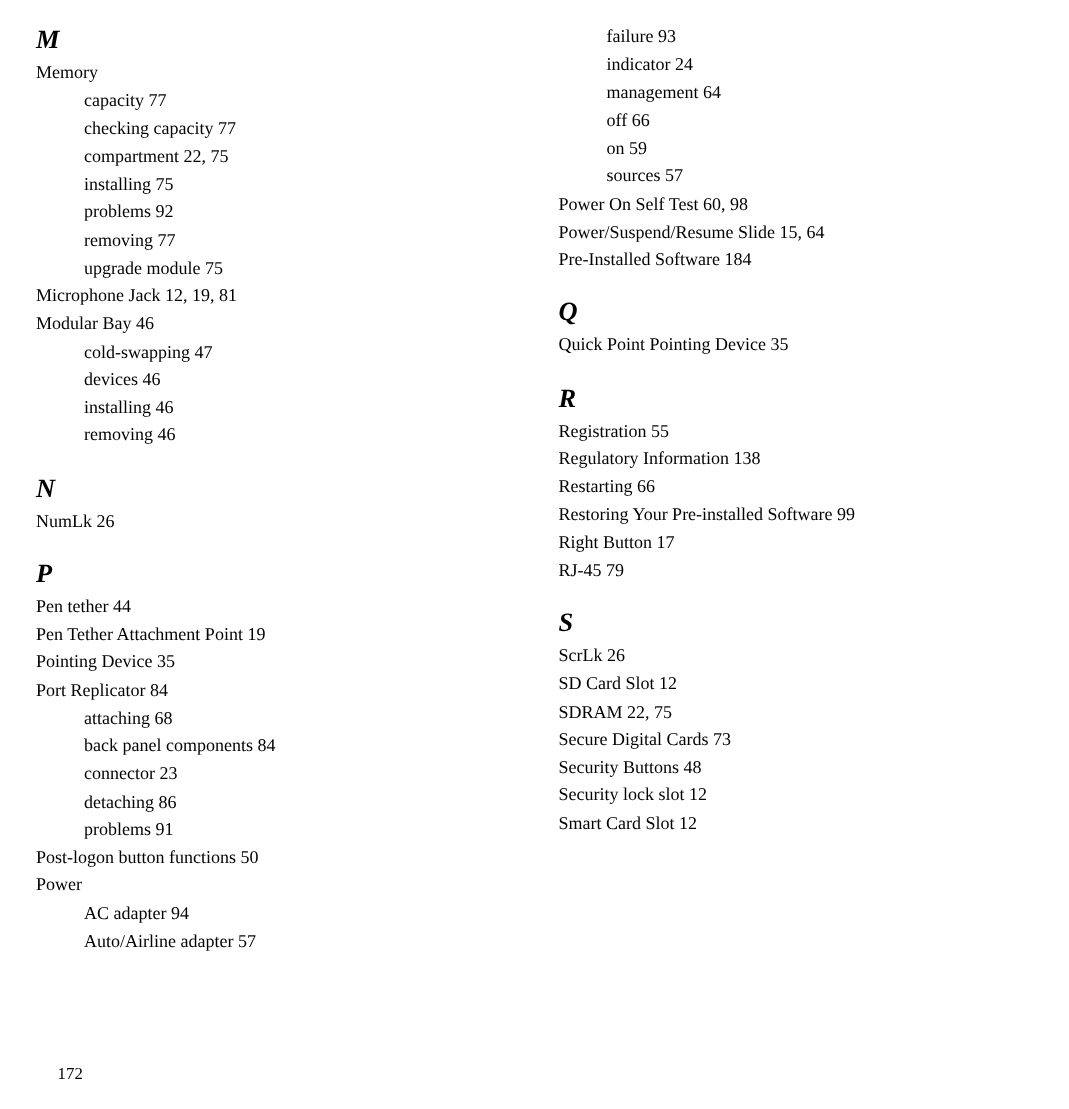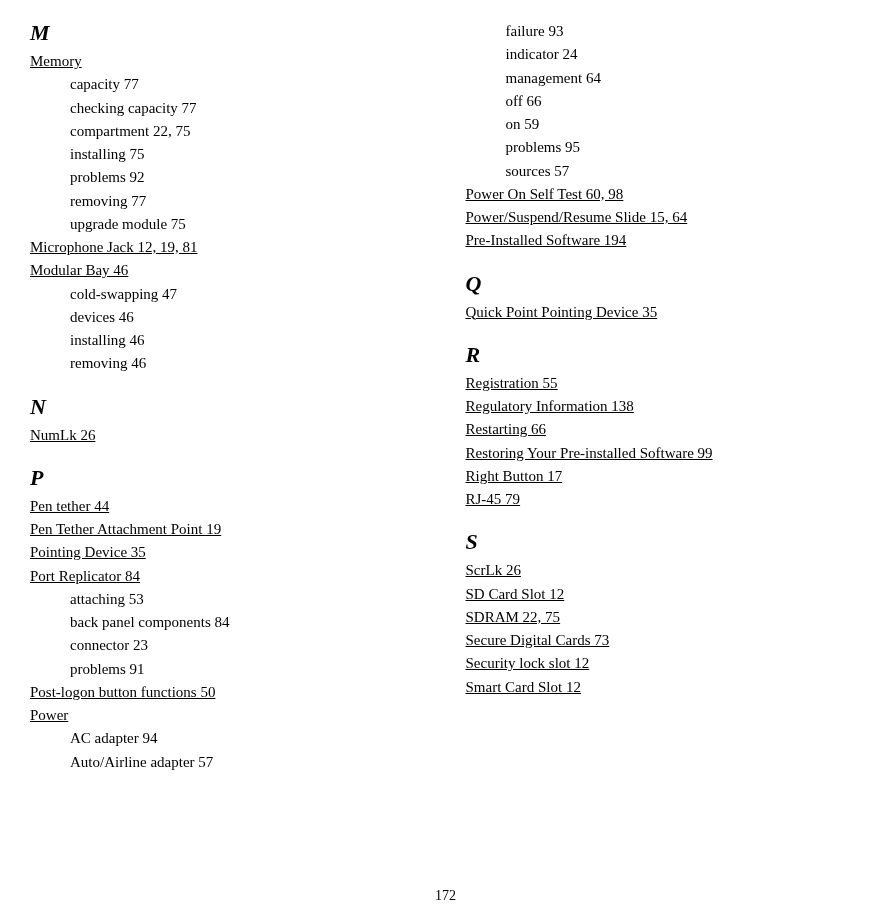--- a/index.html
+++ b/index.html
@@ -46,35 +46,34 @@
     .section-block {
       margin-bottom: 18px;
     }
 
     .index-entry {
       line-height: 1.55;
     }
 
     .index-entry.top-level {
       font-weight: normal;
-      text-decoration: underline;
     }
 
     .index-entry.indented {
       padding-left: 40px;
     }
 
     .page-number {
-      text-align: center;
       margin-top: 30px;
       font-size: 14px;
       position: absolute;
       bottom: 20px;
       left: 0;
       right: 0;
+      padding-left: 48px;
     }
   </style>
 </head>
 <body>
 
 <div class="page-container">
 
   <div class="left-column">
 
     <div class="section-block">
@@ -99,45 +98,45 @@
       <div class="section-letter">N</div>
       <div class="index-entry top-level">NumLk 26</div>
     </div>
 
     <div class="section-block">
       <div class="section-letter">P</div>
       <div class="index-entry top-level">Pen tether 44</div>
       <div class="index-entry top-level">Pen Tether Attachment Point 19</div>
       <div class="index-entry top-level">Pointing Device 35</div>
       <div class="index-entry top-level">Port Replicator 84</div>
-      <div class="index-entry indented">attaching 53</div>
+      <div class="index-entry indented">attaching 68</div>
       <div class="index-entry indented">back panel components 84</div>
       <div class="index-entry indented">connector 23</div>
+      <div class="index-entry indented">detaching 86</div>
       <div class="index-entry indented">problems 91</div>
       <div class="index-entry top-level">Post-logon button functions 50</div>
       <div class="index-entry top-level">Power</div>
       <div class="index-entry indented">AC adapter 94</div>
       <div class="index-entry indented">Auto/Airline adapter 57</div>
     </div>
 
   </div>
 
   <div class="right-column">
 
     <div class="section-block">
       <div class="index-entry indented">failure 93</div>
       <div class="index-entry indented">indicator 24</div>
       <div class="index-entry indented">management 64</div>
       <div class="index-entry indented">off 66</div>
       <div class="index-entry indented">on 59</div>
-      <div class="index-entry indented">problems 95</div>
       <div class="index-entry indented">sources 57</div>
       <div class="index-entry top-level">Power On Self Test 60, 98</div>
       <div class="index-entry top-level">Power/Suspend/Resume Slide 15, 64</div>
-      <div class="index-entry top-level">Pre-Installed Software 194</div>
+      <div class="index-entry top-level">Pre-Installed Software 184</div>
     </div>
 
     <div class="section-block">
       <div class="section-letter">Q</div>
       <div class="index-entry top-level">Quick Point Pointing Device 35</div>
     </div>
 
     <div class="section-block">
       <div class="section-letter">R</div>
       <div class="index-entry top-level">Registration 55</div>
@@ -147,20 +146,21 @@
       <div class="index-entry top-level">Right Button 17</div>
       <div class="index-entry top-level">RJ-45 79</div>
     </div>
 
     <div class="section-block">
       <div class="section-letter">S</div>
       <div class="index-entry top-level">ScrLk 26</div>
       <div class="index-entry top-level">SD Card Slot 12</div>
       <div class="index-entry top-level">SDRAM 22, 75</div>
       <div class="index-entry top-level">Secure Digital Cards 73</div>
+      <div class="index-entry top-level">Security Buttons 48</div>
       <div class="index-entry top-level">Security lock slot 12</div>
       <div class="index-entry top-level">Smart Card Slot 12</div>
     </div>
 
   </div>
 </div>
 
 <div class="page-number">172</div>
 
 </body></html>

